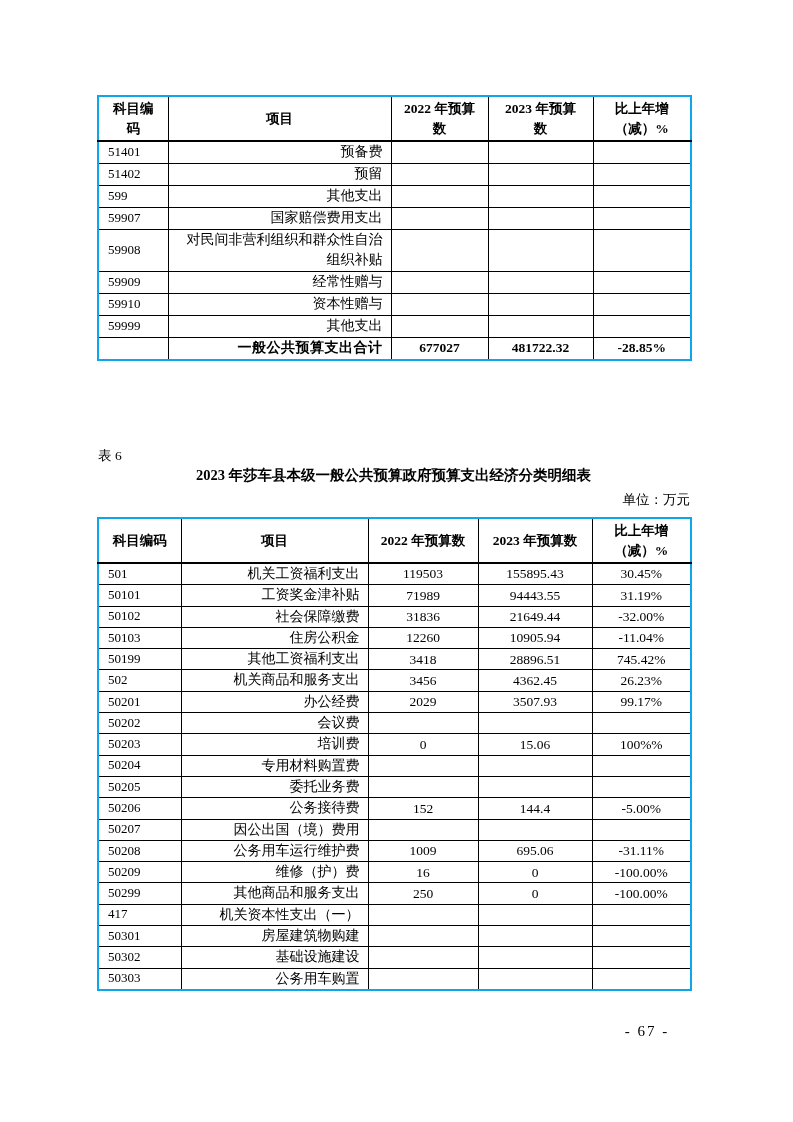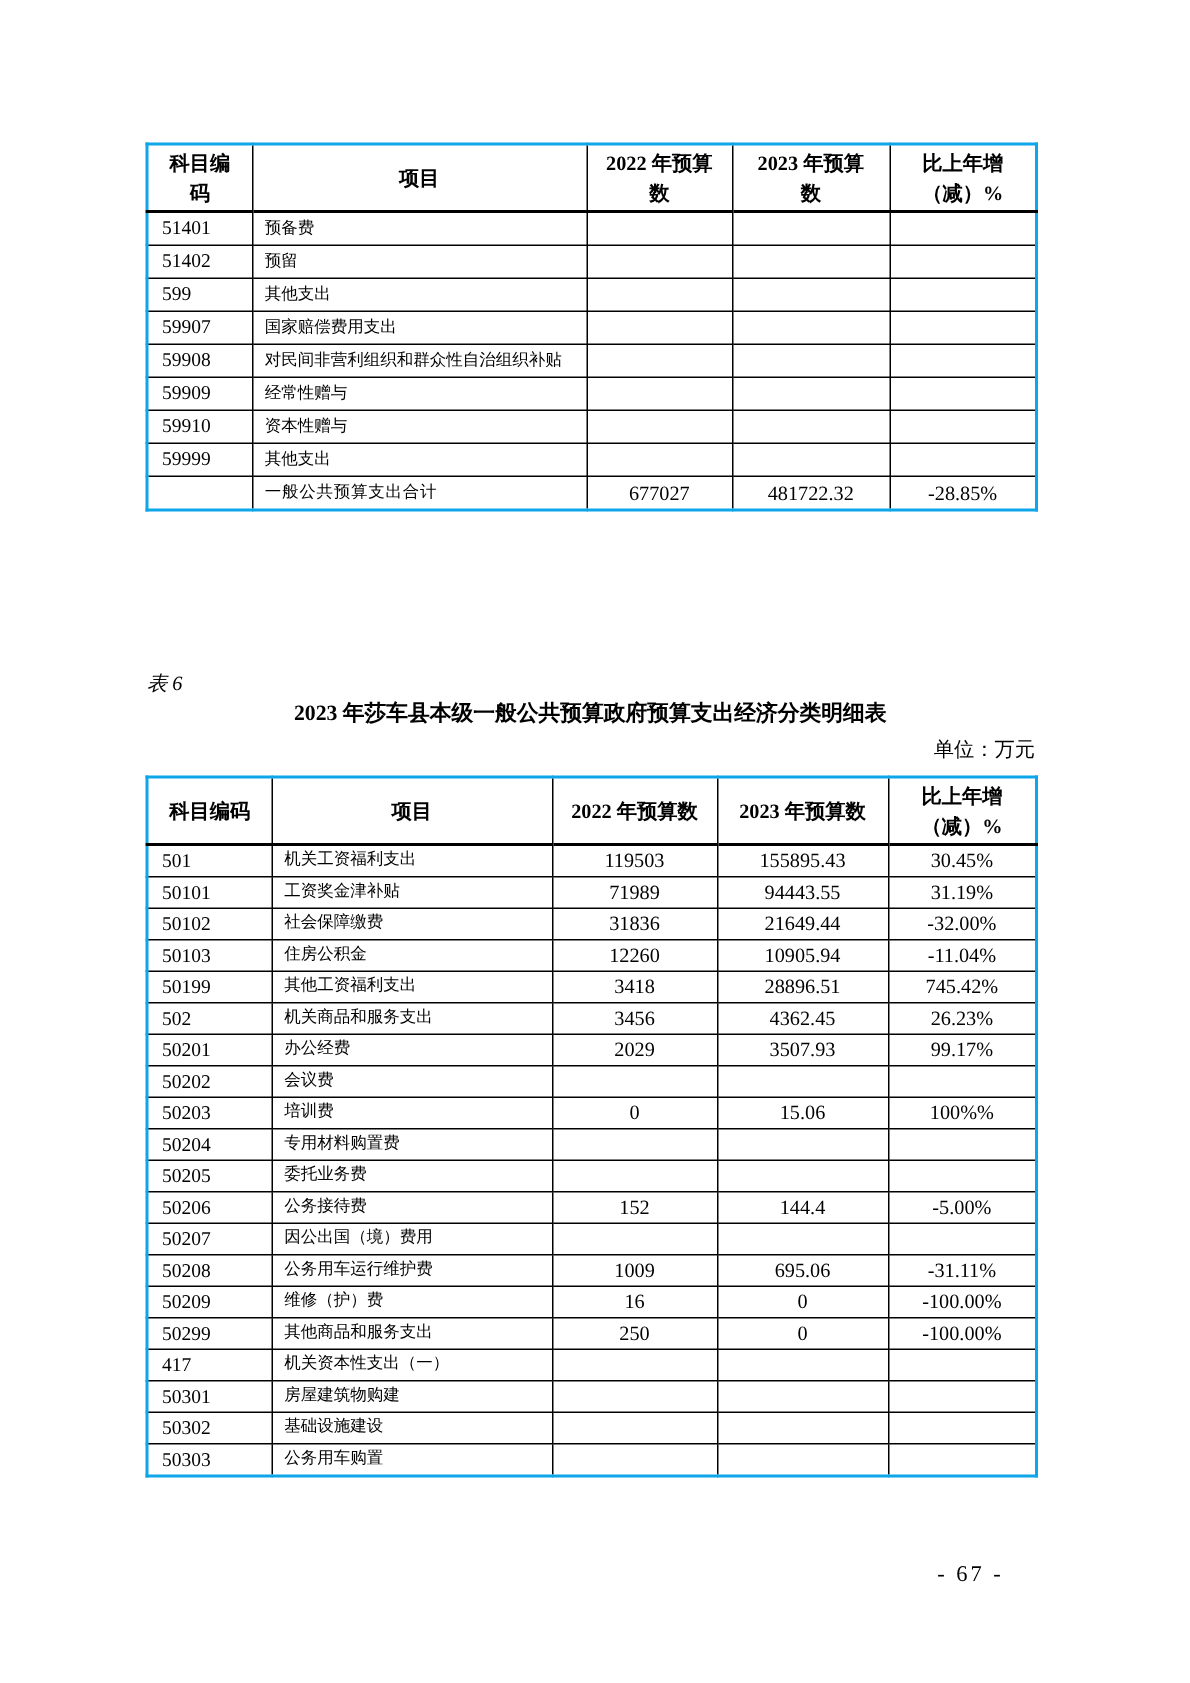--- a/index.html
+++ b/index.html
@@ -17,31 +17,31 @@
     border:1px solid #000;
     font-size:13.5px;line-height:1.45;
     overflow:hidden;vertical-align:middle;
     padding:0 4px;
   }
   thead th{
     font-weight:bold;text-align:center;white-space:pre-line;
     height:43px;border-bottom:2px solid #000;padding:0 2px;
   }
   td.code{text-align:left;padding-left:9px;font-size:13px;height:21px;}
-  td.item{text-align:left;padding:0 8px;font-size:11px;}
+  td.item{text-align:right;padding:0 8px;font-size:14px;}
   td.num{text-align:center;font-size:13.5px;}
   .t2 td.code{height:20px;}
-  tr.total-row td{font-weight:normal;}
+  tr.total-row td{font-weight:bold;}
   tr.total-row td.item{letter-spacing:0.5px;}
-  .lbl-table6{top:447px;left:98px;font-size:13.5px;font-style:italic;}
+  .lbl-table6{top:447px;left:98px;font-size:13.5px;}
   .doc-title{top:466px;left:97px;width:593px;text-align:center;font-weight:bold;font-size:14.5px;}
   .unit-line{top:491px;left:97px;width:593px;text-align:right;font-size:13.5px;}
   .t1-wrap{top:95px;left:97px;}
   .t2-wrap{top:517px;left:97px;}
-  .page-number{top:1023px;left:597px;width:100px;text-align:center;font-size:15px;letter-spacing:2px;margin-top:19px;}
+  .page-number{top:1023px;left:597px;width:100px;text-align:center;font-size:15px;letter-spacing:2px;}
 </style>
 </head>
 <body>
 
 <div class="abs t1-wrap">
   <table class="t1">
     <colgroup>
       <col style="width:70px">
         <col style="width:223px">
         <col style="width:97px">

